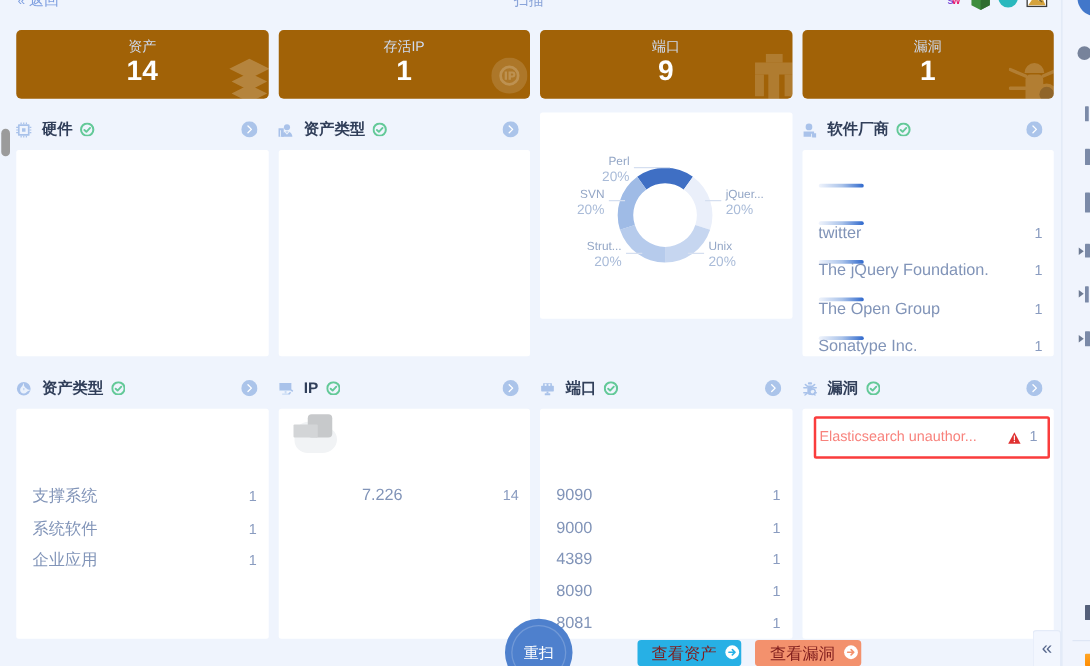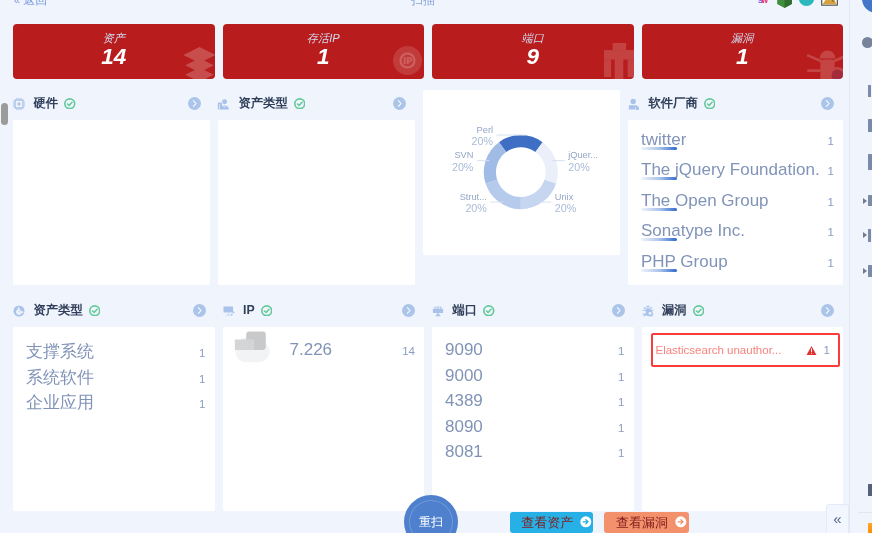--- a/index.html
+++ b/index.html
@@ -15,21 +15,21 @@
 
   
   .ext{position:absolute;top:-13.5px;width:19px;height:19px;display:block;overflow:visible;}
   .ext-sw{left:751px;}
   .ext-cube{left:775px;}
   .ext-teal{left:797px;}
   .ext-pic{left:820px;}
 
   
   .stats{position:absolute;left:13px;top:24px;width:830px;height:55px;display:flex;gap:8px;}
-  .stat{position:relative;flex:1 1 0;background:#b91c1c;border-radius:4px;overflow:hidden;font-style:italic;}
+  .stat{position:relative;flex:1 1 0;background:#a16207;border-radius:4px;overflow:hidden;}
   .stat .slabel{position:absolute;left:0;right:0;top:8.2px;text-align:center;font-size:11.2px;color:#cfdcf2;line-height:12px;}
   .stat .sval{position:absolute;left:0;right:0;top:21.5px;text-align:center;font-size:22.5px;font-weight:bold;color:#ffffff;line-height:22px;}
   .stat .sicon{position:absolute;opacity:.18;}
   .stat .ic-layers{left:169px;top:20px;width:35px;height:35px;opacity:.22;}
   .stat .ic-ip{left:170px;top:22px;width:29px;height:29px;opacity:.30;}
   .stat .ic-port{left:168px;top:19px;width:38px;height:41px;opacity:.17;}
   .stat .ic-bug{left:165px;top:19px;width:41px;height:41px;opacity:.18;}
 
   
   .grid{position:absolute;left:13px;top:90px;width:830px;}
@@ -42,21 +42,21 @@
   .phead .htitle{font-size:12.3px;color:#313f5a;font-weight:bold;letter-spacing:0;line-height:13px;}
   .phead .hcheck{width:11.5px;height:11.5px;margin-left:6px;flex:none;display:block;}
   .phead .harrow{margin-left:auto;width:13px;height:13px;flex:none;display:block;margin-right:9px;}
   .pbody{background:#fff;border-radius:2px;height:165px;overflow:hidden;position:relative;}
   .pbody.r2{height:184px;}
   .pbody.r2 .lst{padding-top:13px;}
 
   
   .lst{padding:10px 9px 0 13px;}
   .li{display:flex;align-items:baseline;justify-content:space-between;height:25.5px;}
-  .li .nm{font-size:17px;color:#8194b8;white-space:nowrap;overflow:hidden;text-overflow:ellipsis;}
+  .li .nm{font-size:13px;color:#8194b8;white-space:nowrap;overflow:hidden;text-overflow:ellipsis;margin-top:48px;}
   .li .ct{font-size:11.5px;color:#8a9cc0;flex:none;padding-left:8px;}
   .vrow{height:30.4px;}
   .vrow .li{height:13px;}
   .bar{height:3px;width:36px;border-radius:2px;margin-top:4px;
        background:linear-gradient(90deg,#f0f4fc 0%,#aac3ea 52%,#3069cd 100%);}
 
   
   .vulnrow{position:absolute;left:9.5px;top:6px;width:189px;height:34px;box-sizing:border-box;
            border:2px solid #fa3c3c;border-radius:2px;display:flex;align-items:center;
            justify-content:space-between;padding:0 8px 0 2.5px;}

